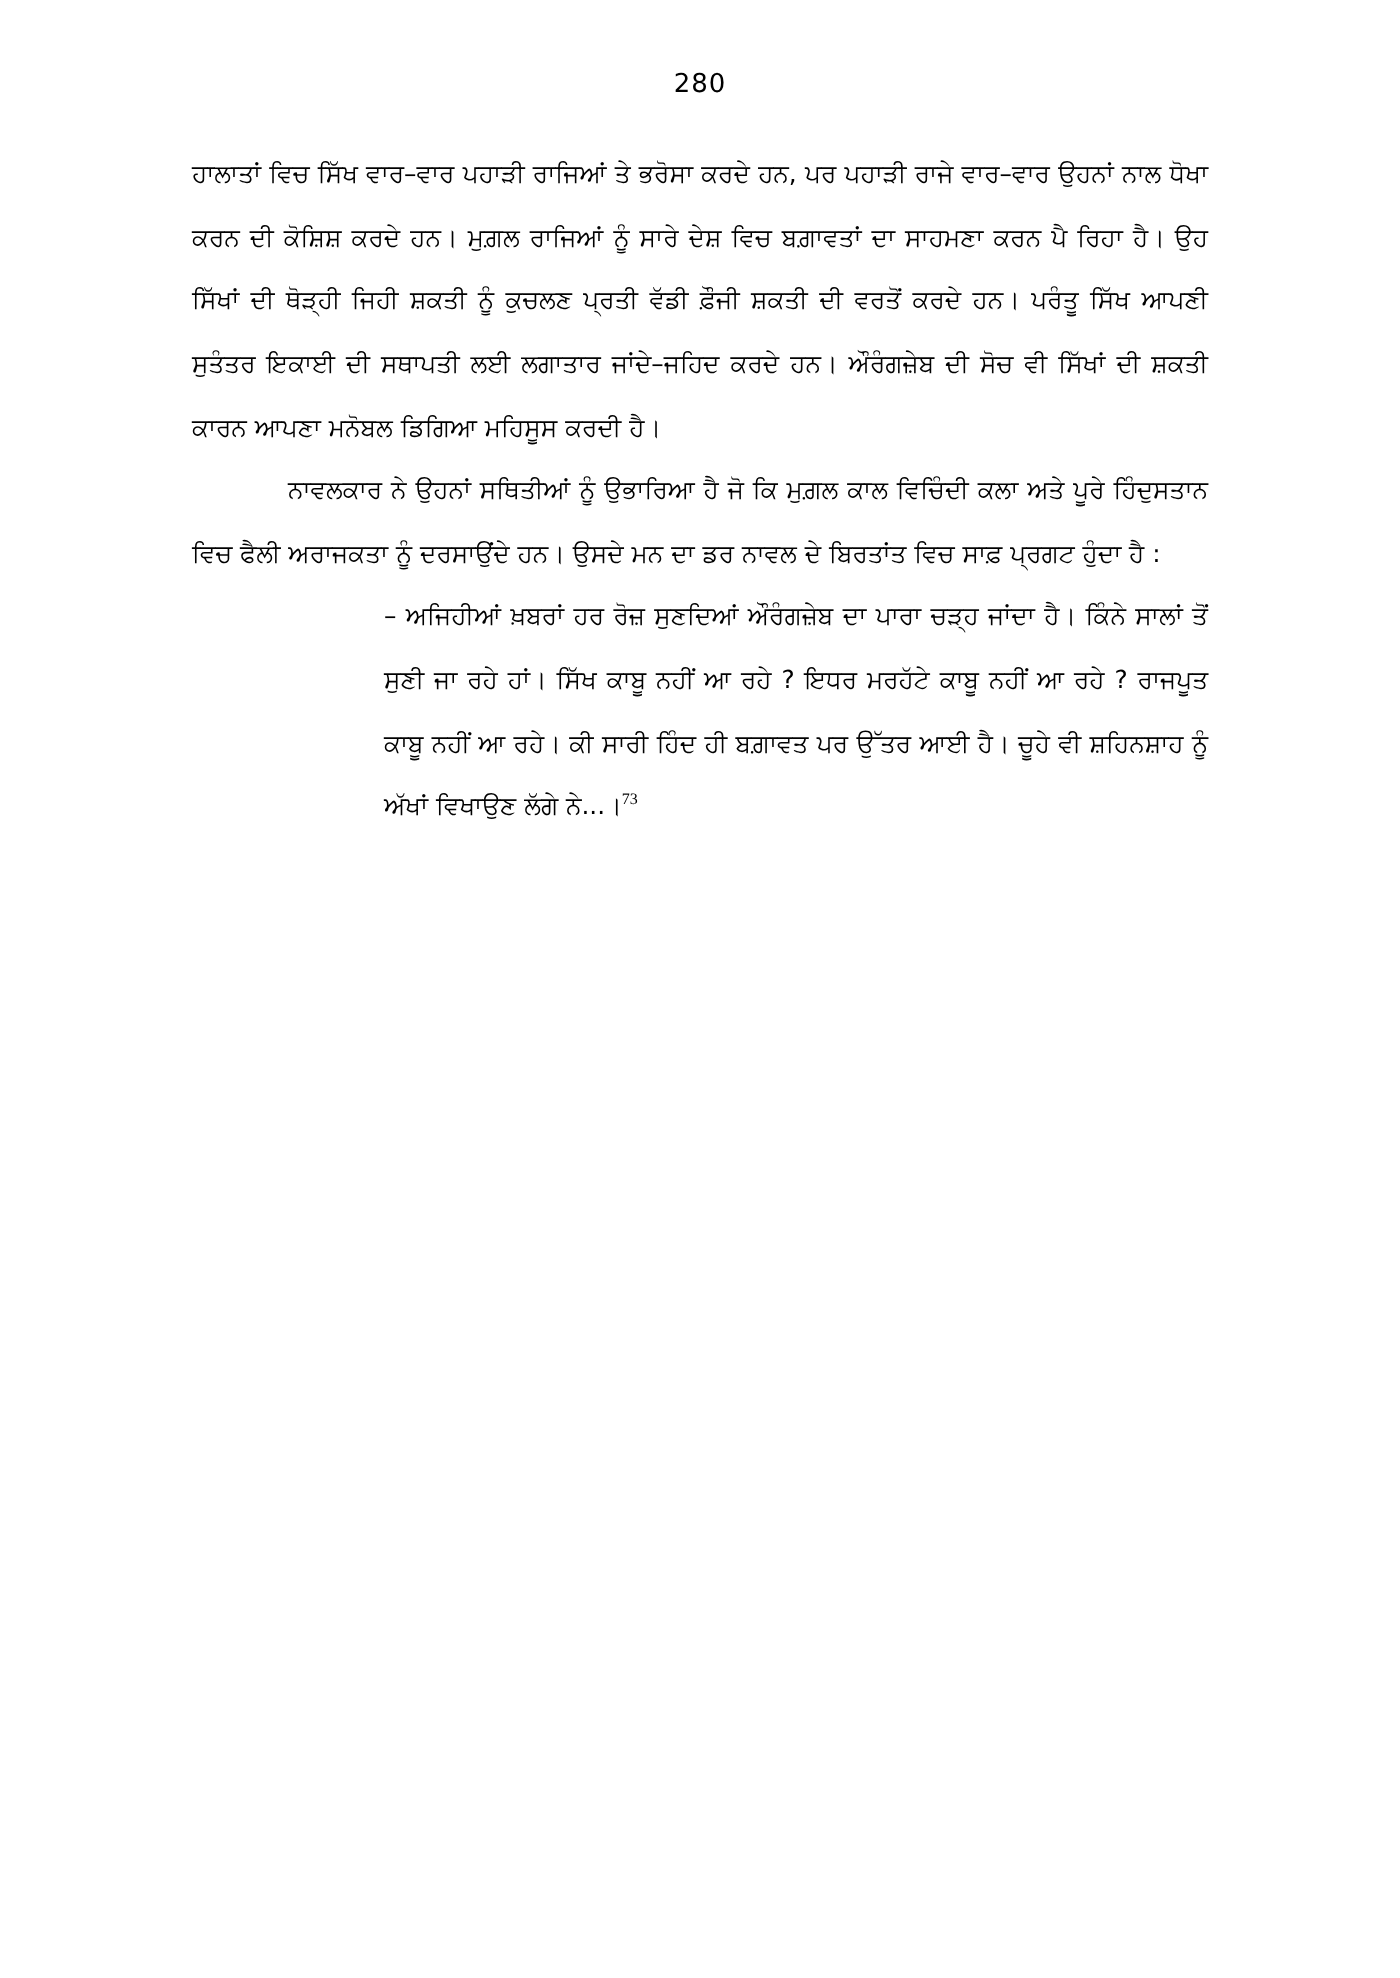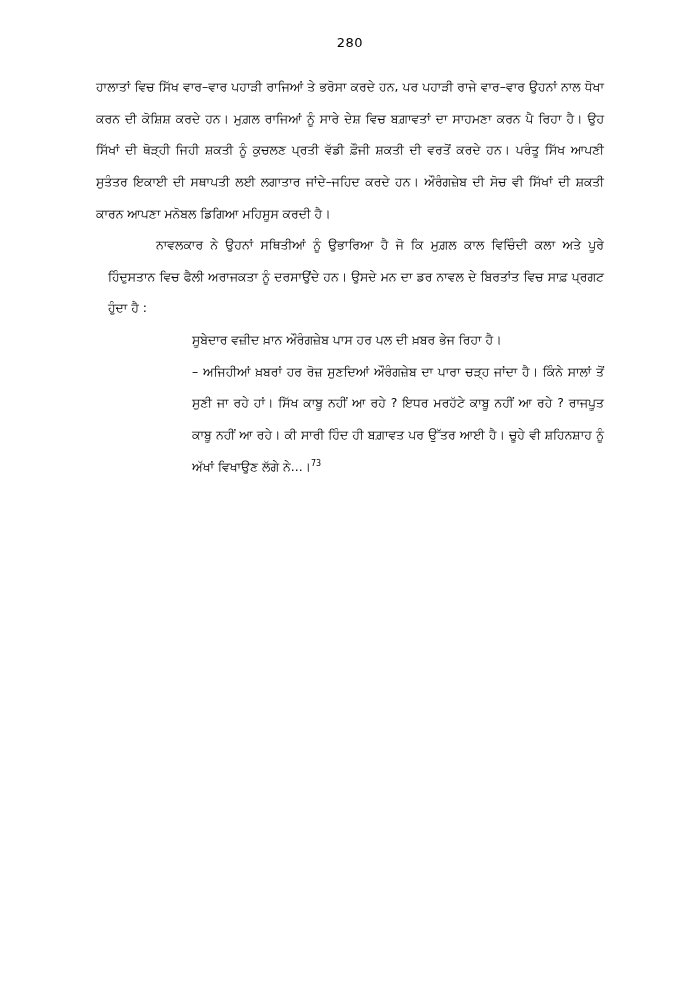--- a/index.html
+++ b/index.html
@@ -35,50 +35,49 @@
     text-justify: inter-word;
   }
   .para {
     margin: 0 0 0 0;
   }
   .para + .para {
     margin-top: 0;
   }
   .indent-first {
     text-indent: 48px;
-    margin-left: 12px;
   }
   .block-quote {
     margin: 0 0 0 96px;
     font-size: 12.4px;
     line-height: 2.55;
     text-align: justify;
   }
   .block-quote .q-line {
     margin: 0;
   }
   .sup {
     font-size: 8px;
     vertical-align: super;
     line-height: 0;
+    font-family: Liberation Serif, serif;
   }
 </style>
 </head>
 <body>
 
 <div class="page">
 
   <div class="page-number">280</div>
 
   <div class="body-text">
 
     <p class="para">ਹਾਲਾਤਾਂ ਵਿਚ ਸਿੱਖ ਵਾਰ–ਵਾਰ ਪਹਾੜੀ ਰਾਜਿਆਂ ਤੇ ਭਰੋਸਾ ਕਰਦੇ ਹਨ, ਪਰ ਪਹਾੜੀ ਰਾਜੇ ਵਾਰ–ਵਾਰ ਉਹਨਾਂ ਨਾਲ ਧੋਖਾ ਕਰਨ ਦੀ ਕੋਸ਼ਿਸ਼ ਕਰਦੇ ਹਨ। ਮੁਗ਼ਲ ਰਾਜਿਆਂ ਨੂੰ ਸਾਰੇ ਦੇਸ਼ ਵਿਚ ਬਗ਼ਾਵਤਾਂ ਦਾ ਸਾਹਮਣਾ ਕਰਨ ਪੈ ਰਿਹਾ ਹੈ। ਉਹ ਸਿੱਖਾਂ ਦੀ ਥੋੜ੍ਹੀ ਜਿਹੀ ਸ਼ਕਤੀ ਨੂੰ ਕੁਚਲਣ ਪ੍ਰਤੀ ਵੱਡੀ ਫ਼ੌਜੀ ਸ਼ਕਤੀ ਦੀ ਵਰਤੋਂ ਕਰਦੇ ਹਨ। ਪਰੰਤੂ ਸਿੱਖ ਆਪਣੀ ਸੁਤੰਤਰ ਇਕਾਈ ਦੀ ਸਥਾਪਤੀ ਲਈ ਲਗਾਤਾਰ ਜਾਂਦੇ–ਜਹਿਦ ਕਰਦੇ ਹਨ। ਔਰੰਗਜ਼ੇਬ ਦੀ ਸੋਚ ਵੀ ਸਿੱਖਾਂ ਦੀ ਸ਼ਕਤੀ ਕਾਰਨ ਆਪਣਾ ਮਨੋਬਲ ਡਿਗਿਆ ਮਹਿਸੂਸ ਕਰਦੀ ਹੈ।</p>
 
     <p class="para indent-first">ਨਾਵਲਕਾਰ ਨੇ ਉਹਨਾਂ ਸਥਿਤੀਆਂ ਨੂੰ ਉਭਾਰਿਆ ਹੈ ਜੋ ਕਿ ਮੁਗ਼ਲ ਕਾਲ ਵਿਚਿੰਦੀ ਕਲਾ ਅਤੇ ਪੂਰੇ ਹਿੰਦੁਸਤਾਨ ਵਿਚ ਫੈਲੀ ਅਰਾਜਕਤਾ ਨੂੰ ਦਰਸਾਉਂਦੇ ਹਨ।  ਉਸਦੇ ਮਨ ਦਾ ਡਰ ਨਾਵਲ ਦੇ ਬਿਰਤਾਂਤ ਵਿਚ ਸਾਫ਼ ਪ੍ਰਗਟ ਹੁੰਦਾ ਹੈ :</p>
 
     <div class="block-quote">
-      <p class="q-line">ਸੂਬੇਦਾਰ ਵਜ਼ੀਦ ਖ਼ਾਨ ਔਰੰਗਜ਼ੇਬ ਪਾਸ ਹਰ ਪਲ ਦੀ ਖ਼ਬਰ ਭੇਜ ਰਿਹਾ ਹੈ।</p>
       <p class="q-line"><span>– ਅਜਿਹੀਆਂ ਖ਼ਬਰਾਂ ਹਰ ਰੋਜ਼ ਸੁਣਦਿਆਂ ਔਰੰਗਜ਼ੇਬ ਦਾ ਪਾਰਾ ਚੜ੍ਹ ਜਾਂਦਾ ਹੈ।  ਕਿੰਨੇ ਸਾਲਾਂ ਤੋਂ ਸੁਣੀ ਜਾ ਰਹੇ ਹਾਂ। ਸਿੱਖ ਕਾਬੂ ਨਹੀਂ ਆ ਰਹੇ ? ਇਧਰ ਮਰਹੱਟੇ ਕਾਬੂ ਨਹੀਂ ਆ ਰਹੇ ? ਰਾਜਪੂਤ ਕਾਬੂ ਨਹੀਂ ਆ ਰਹੇ।  ਕੀ ਸਾਰੀ ਹਿੰਦ ਹੀ ਬਗ਼ਾਵਤ ਪਰ ਉੱਤਰ ਆਈ ਹੈ।  ਚੂਹੇ ਵੀ ਸ਼ਹਿਨਸ਼ਾਹ ਨੂੰ ਅੱਖਾਂ ਵਿਖਾਉਣ ਲੱਗੇ ਨੇ...।</span><span class="sup">73</span></p>
     </div>
 
 
   </div>
 </div>
 
 </body></html>

